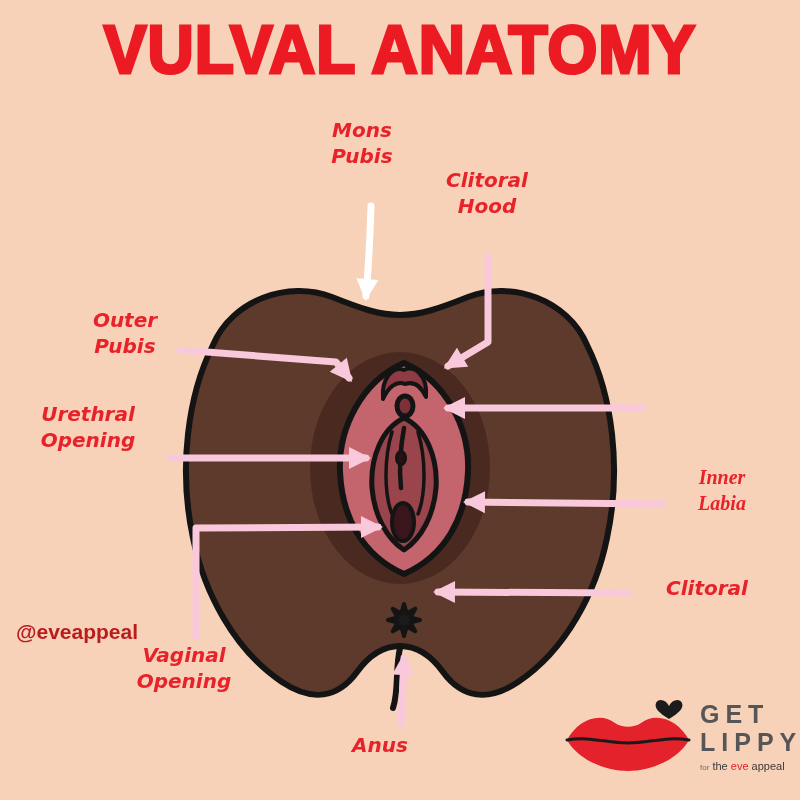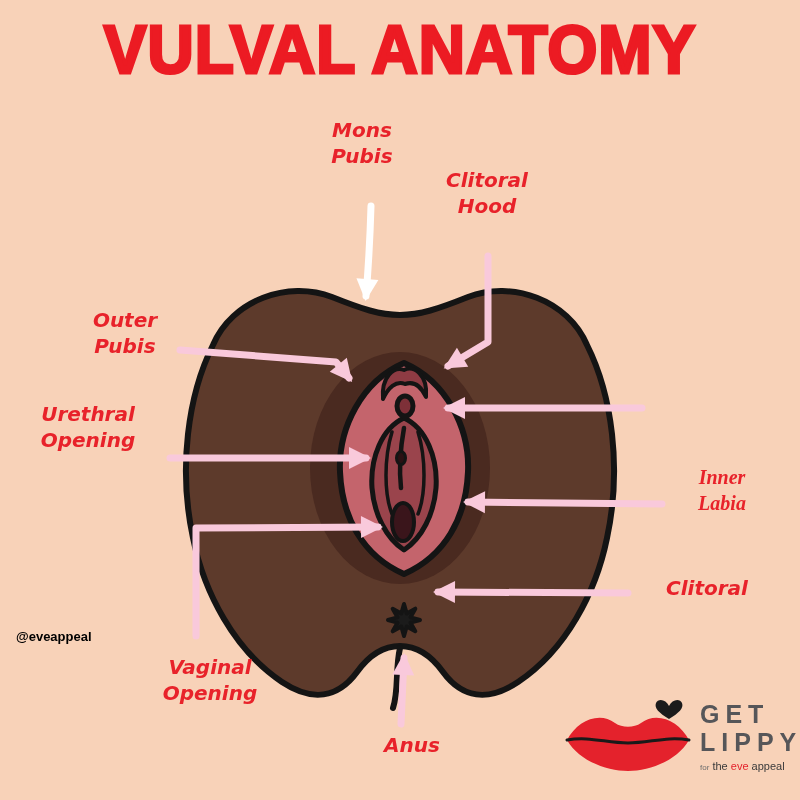--- a/index.html
+++ b/index.html
@@ -45,29 +45,29 @@
     color: #E8222A;
     white-space: pre-line;
   }
   .lbl-mons      { left: 362px; top: 118px; }
   .lbl-hood      { left: 487px; top: 168px; }
   .lbl-outer     { left: 125px; top: 308px; }
   .lbl-urethral  { left:  88px; top: 402px; }
   .lbl-glans     { left: 702px; top: 368px; }
   .lbl-inner     { left: 722px; top: 465px; font-family: Liberation Serif, serif; }
   .lbl-perineum  { left: 707px; top: 576px; }
-  .lbl-vaginal   { left: 210px; top: 643px; margin-top: 12px; }
-  .lbl-anus      { left: 412px; top: 733px; }
+  .lbl-vaginal   { left: 184px; top: 643px; }
+  .lbl-anus      { left: 380px; top: 733px; }
   .watermark {
     position: absolute;
     left: 16px;
     bottom: 12px;
-    font-size: 13px;
+    font-size: 21px;
     font-weight: 700;
-    color: #000000;
+    color: #b91c1c;
   }
   .logo-text {
     position: absolute;
     left: 700px;
     top: 700px;
     color: #565659;
   }
   .logo-line {
     font-size: 25px;
     font-weight: 600;

